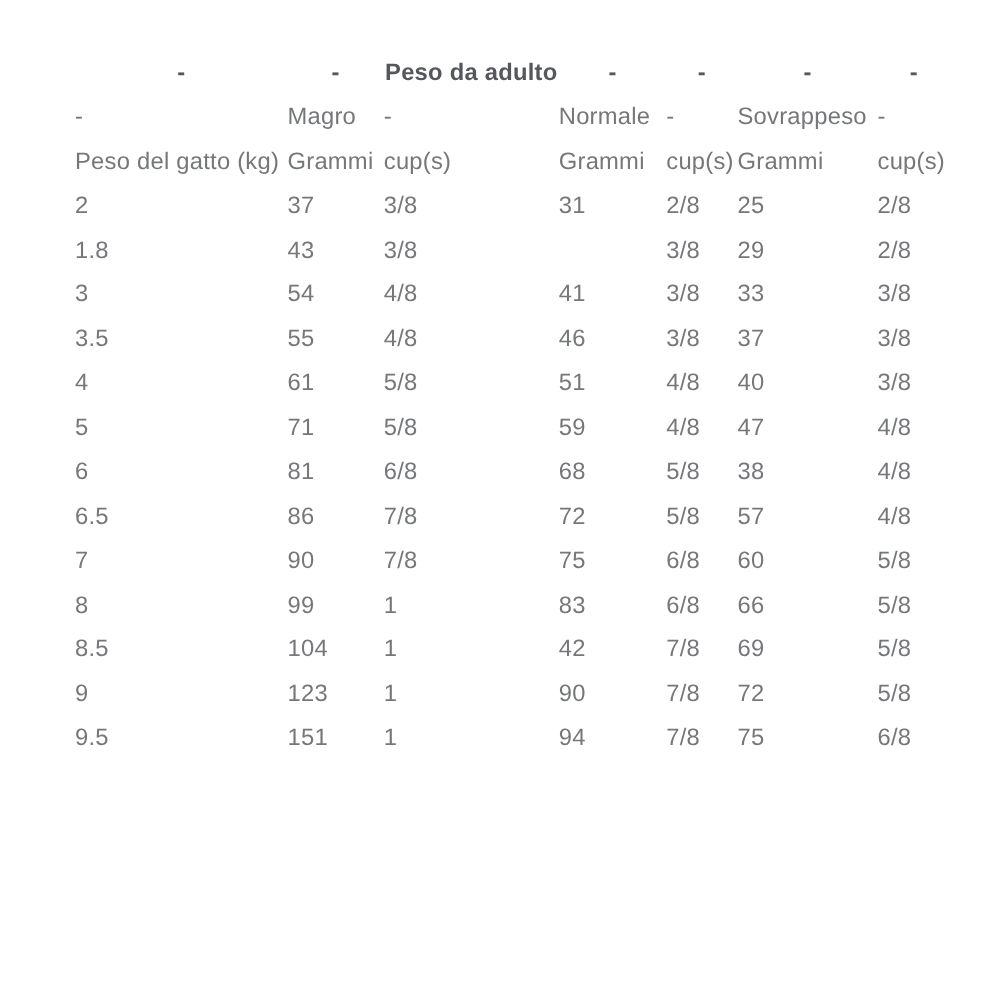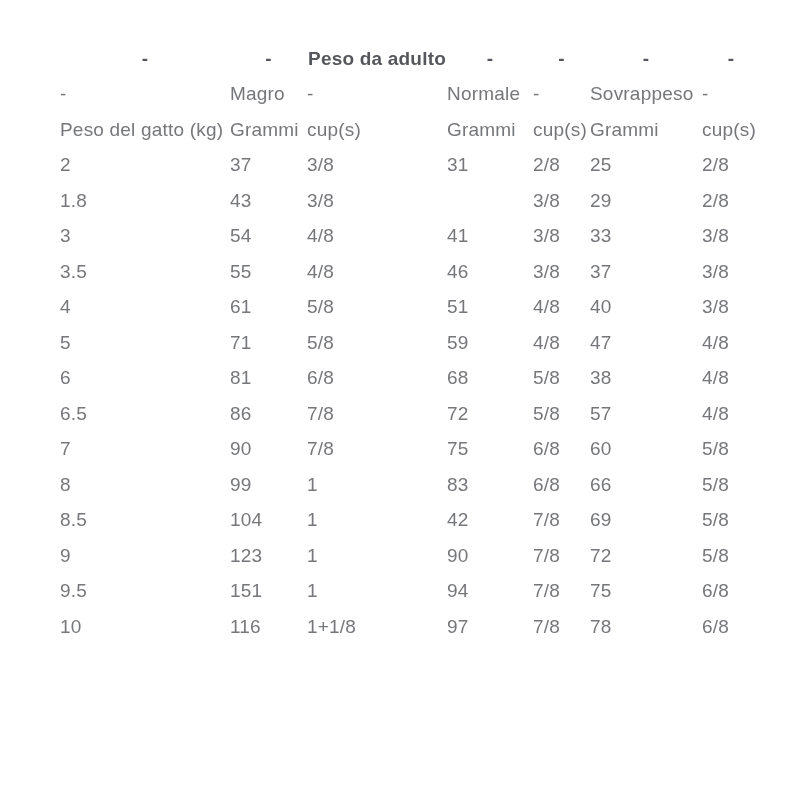--- a/index.html
+++ b/index.html
@@ -198,23 +198,14 @@
       </tr>
       <tr>
         <td>9.5</td>
         <td>151</td>
         <td>1</td>
         <td>94</td>
         <td>7/8</td>
         <td>75</td>
         <td>6/8</td>
       </tr>
-      <tr>
-        <td>10</td>
-        <td>116</td>
-        <td>1+1/8</td>
-        <td>97</td>
-        <td>7/8</td>
-        <td>78</td>
-        <td>6/8</td>
-      </tr>
     </tbody>
 </table>
 
 </body></html>

